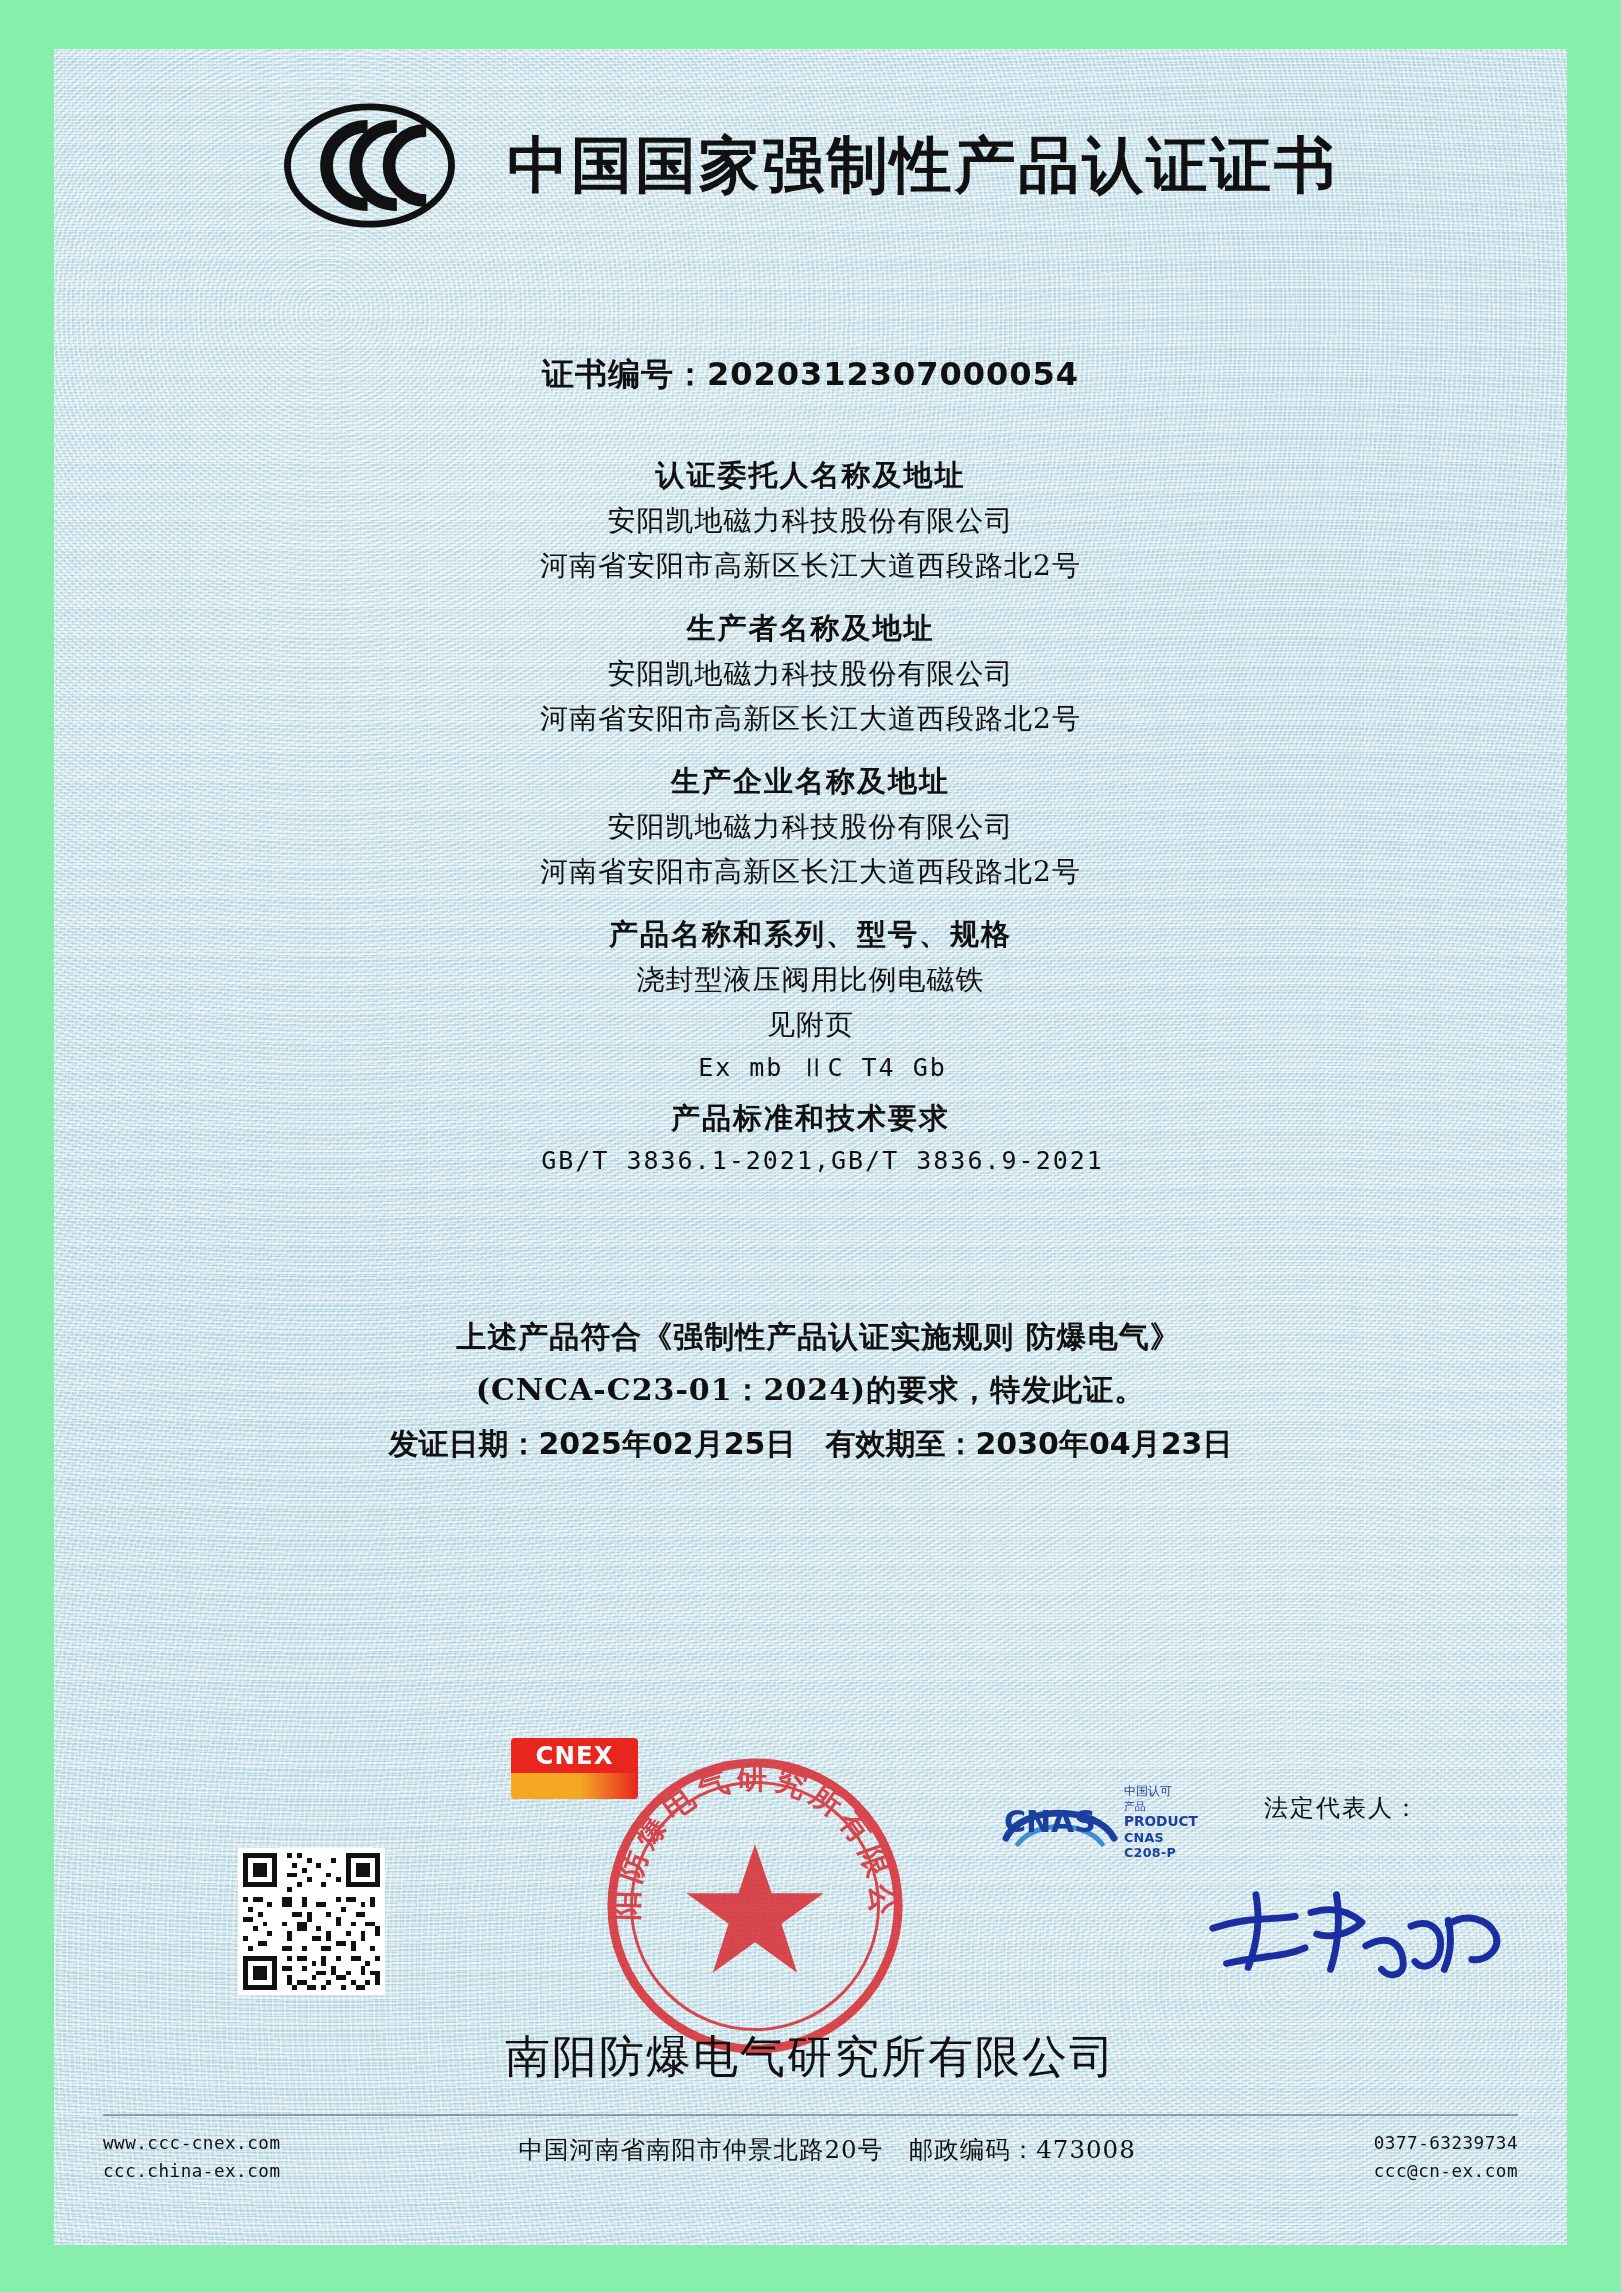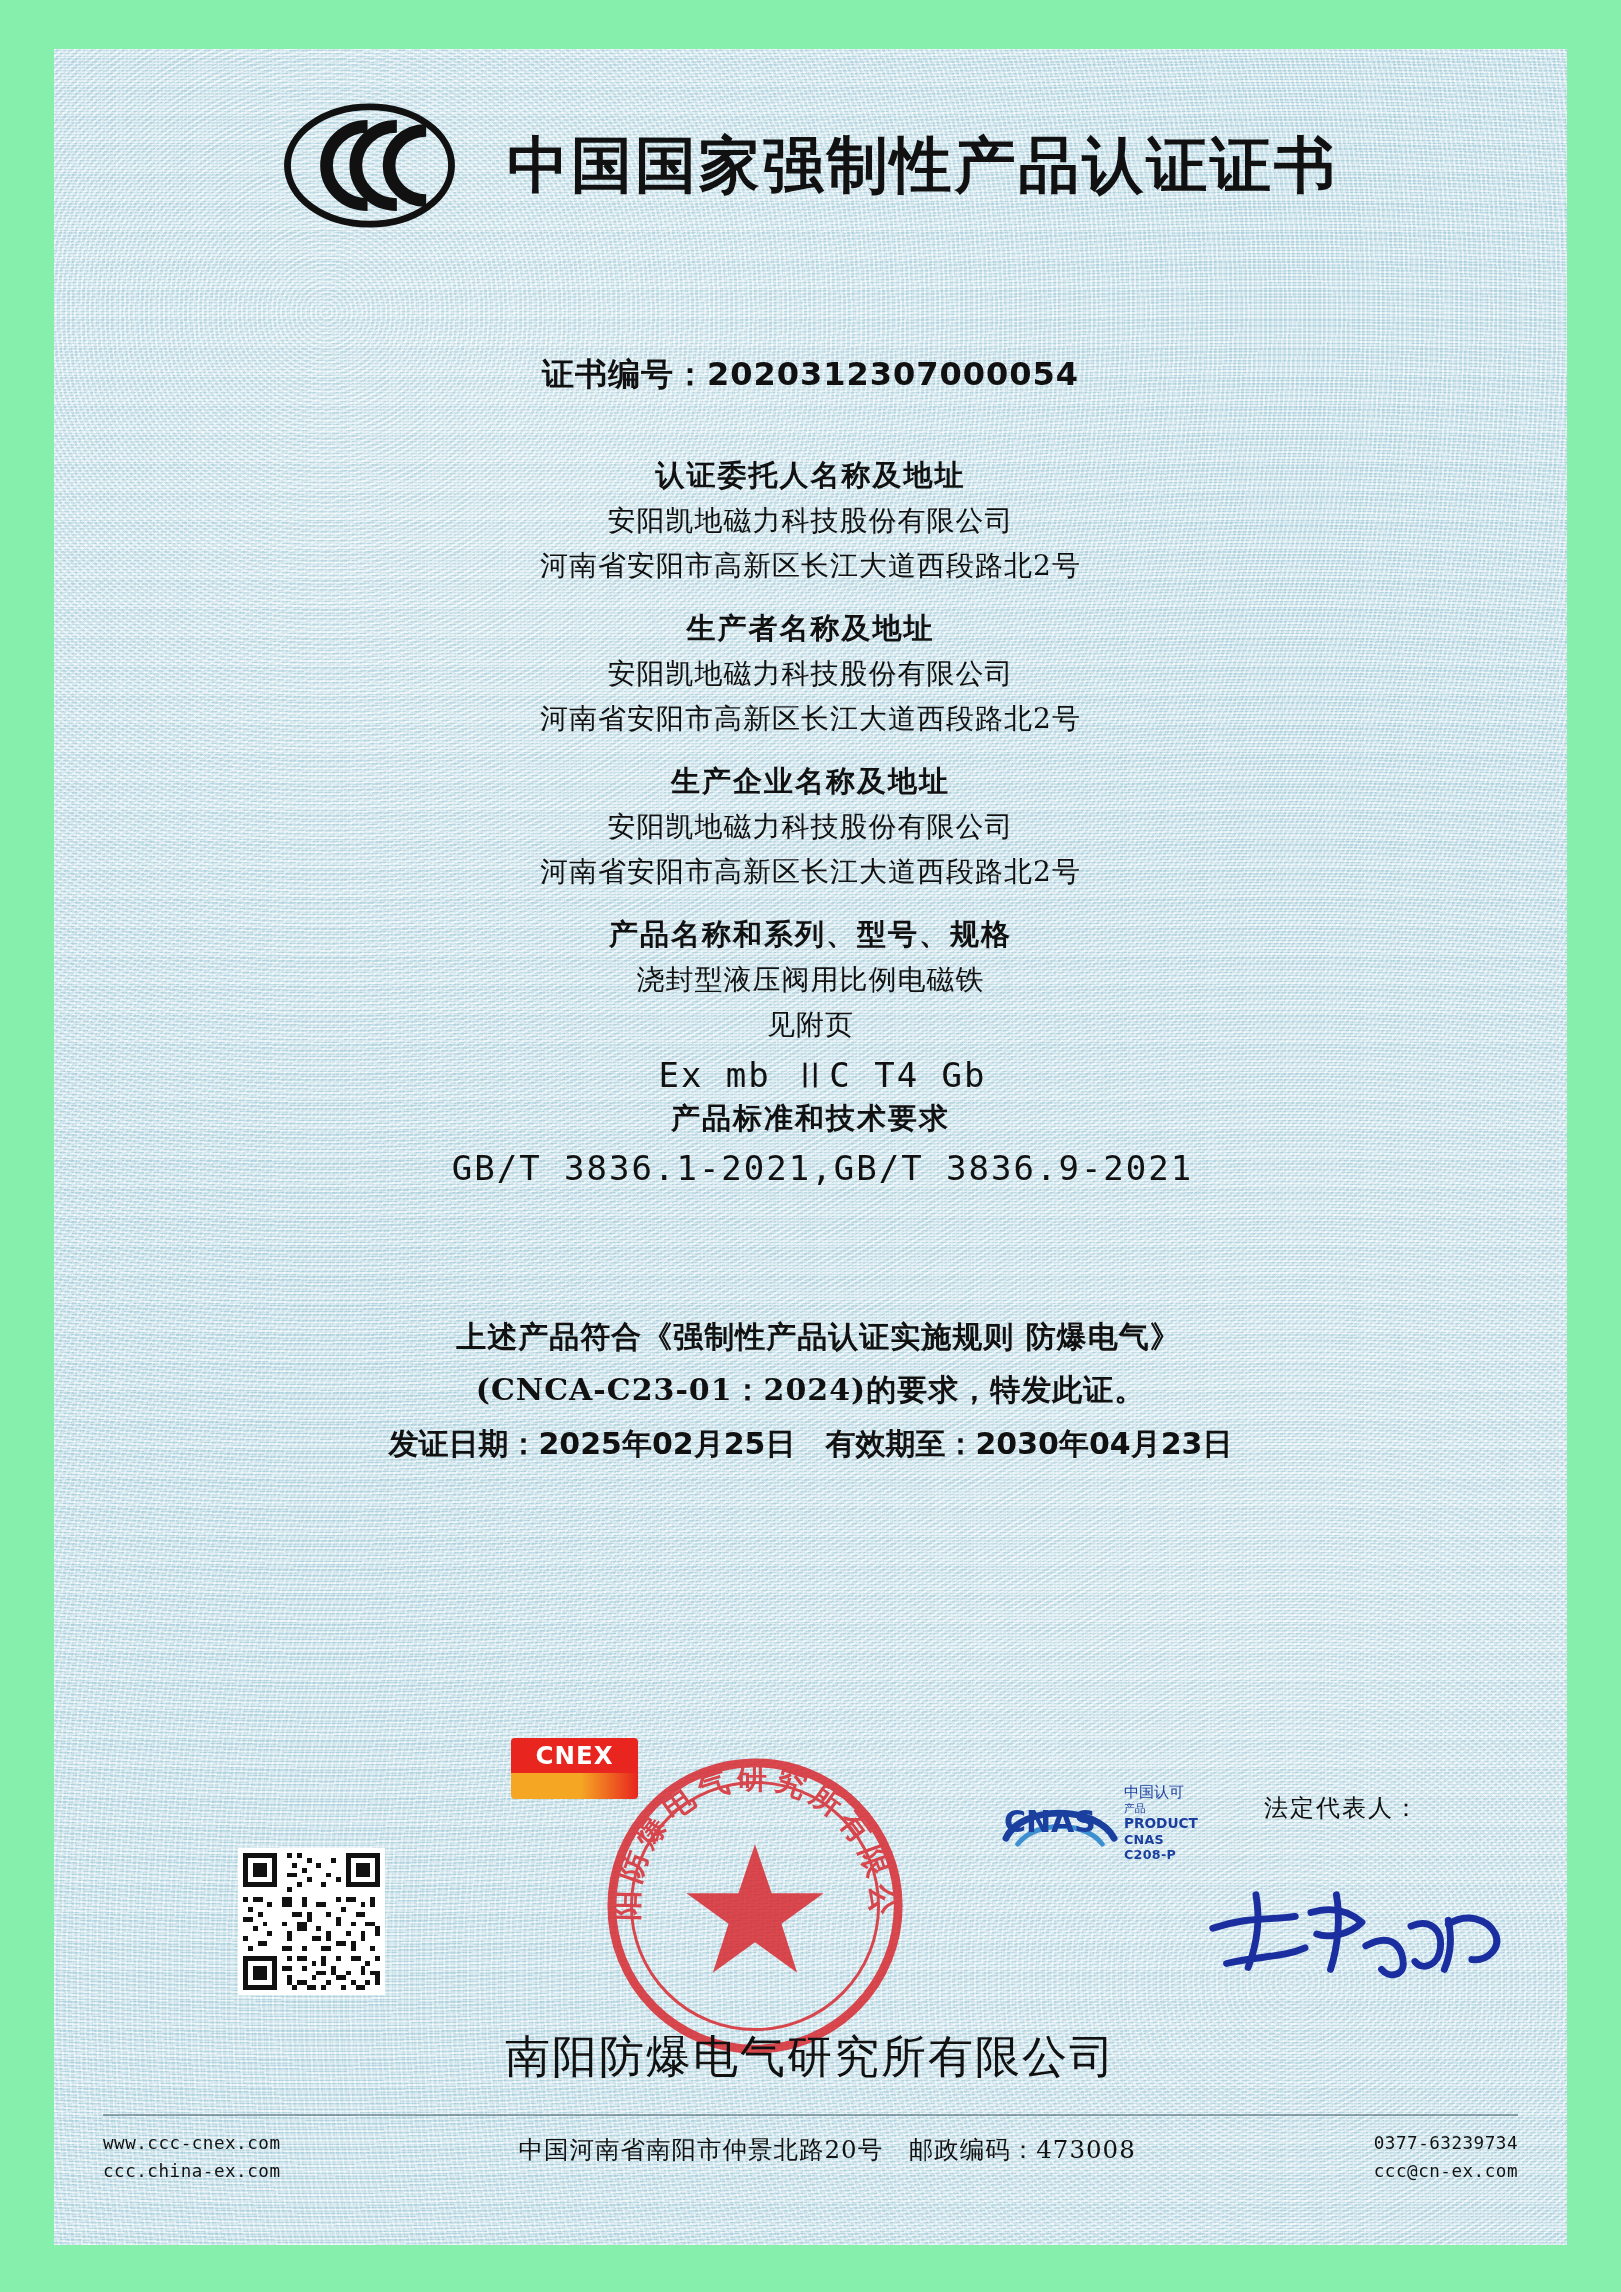--- a/index.html
+++ b/index.html
@@ -92,21 +92,21 @@
     line-height: 1.55;
   }
   .val {
     font-size: 28px;
     font-family: "DejaVu Serif", serif;
     letter-spacing: 1px;
     line-height: 1.62;
   }
   .val.mono {
     font-family: "DejaVu Sans Mono", monospace;
-    font-size: 34px;
+    font-size: 25px;
     letter-spacing: 2px;
     padding-left: 24px;
   }
   .statement {
     position: absolute;
     left: 0; right: 0;
     text-align: center;
     color: #111;
   }
   .statement .ln1 {
@@ -204,21 +204,21 @@
     font-weight: bold;
     font-size: 30px;
     color: #1a3f9e;
     letter-spacing: 0px;
   }
   .cnas-side {
     font-family: "DejaVu Sans", sans-serif;
     color: #1a3f9e;
     line-height: 1.22;
   }
-  .cnas-side .s1 { font-size: 15px; }
+  .cnas-side .s1 { font-size: 12px; font-family: Liberation Mono, monospace; }
   .cnas-side .s2 { font-size: 10.8px; }
   .cnas-side .s3 { font-size: 13.7px; font-weight: bold; }
   .cnas-side .s4 { font-size: 12.7px; font-weight: bold; letter-spacing: 0.3px; }
 
   
   .seal {
     position: absolute;
     left: 603px;
     top: 1754px;
     width: 304px;

